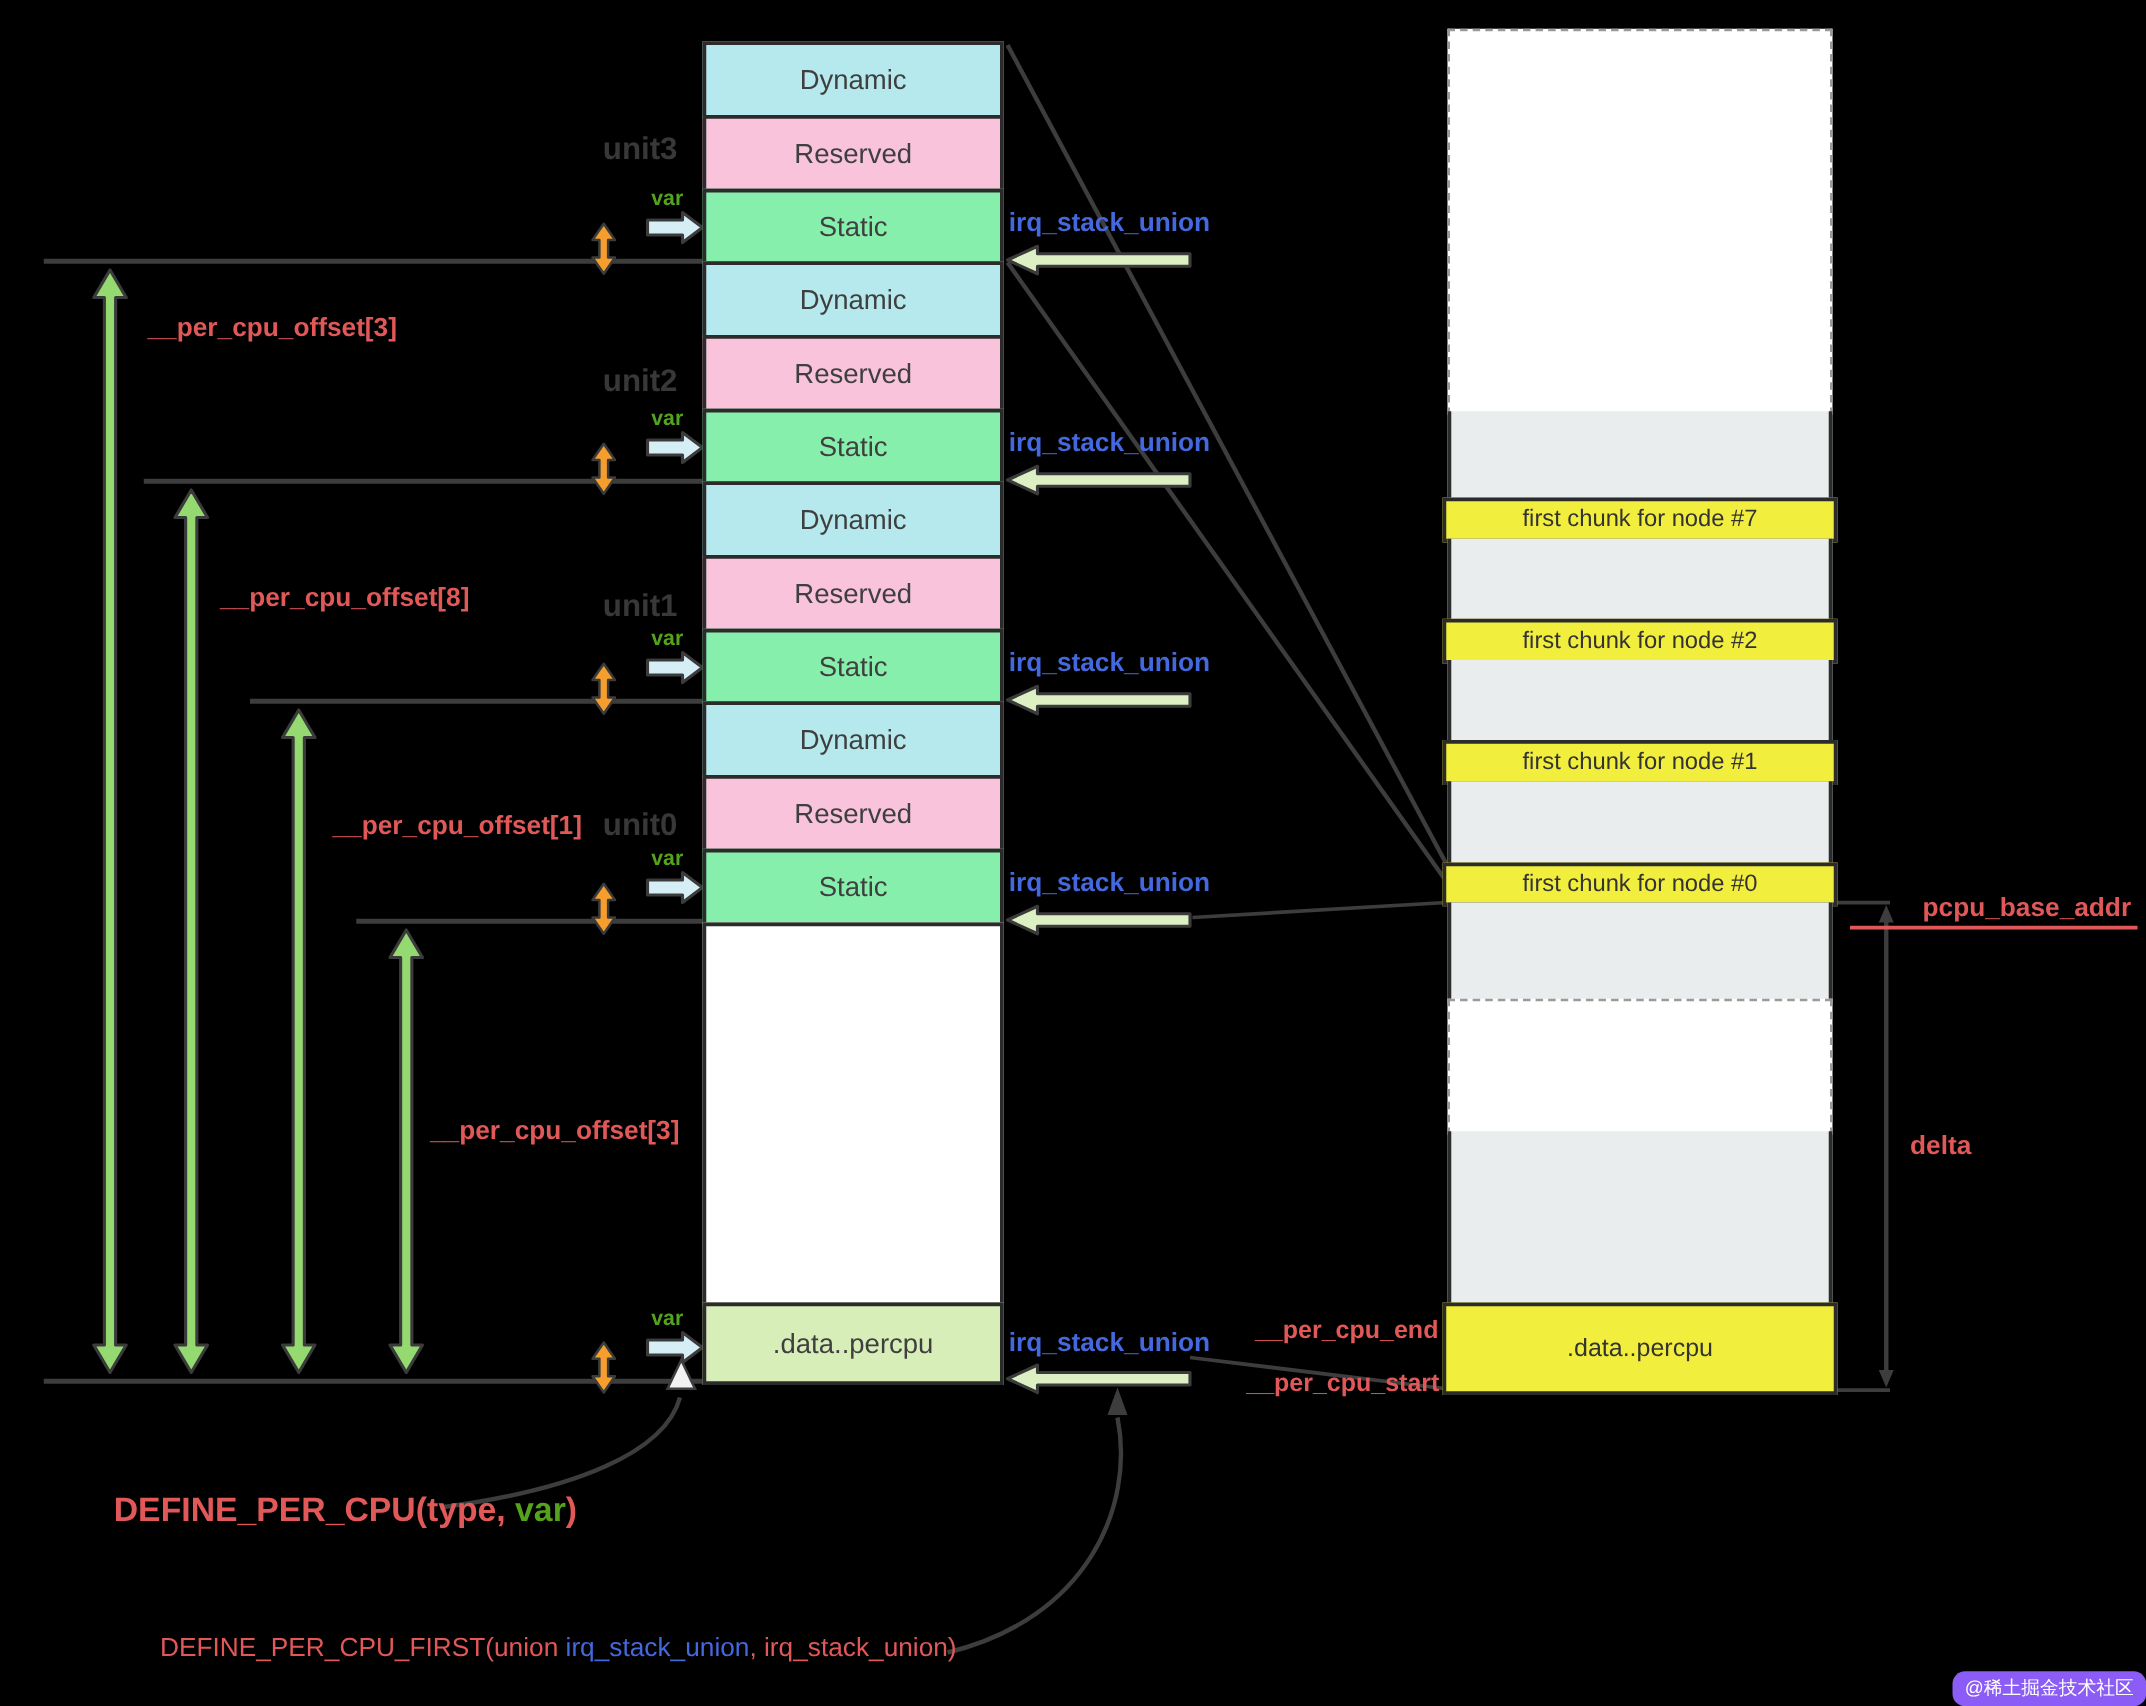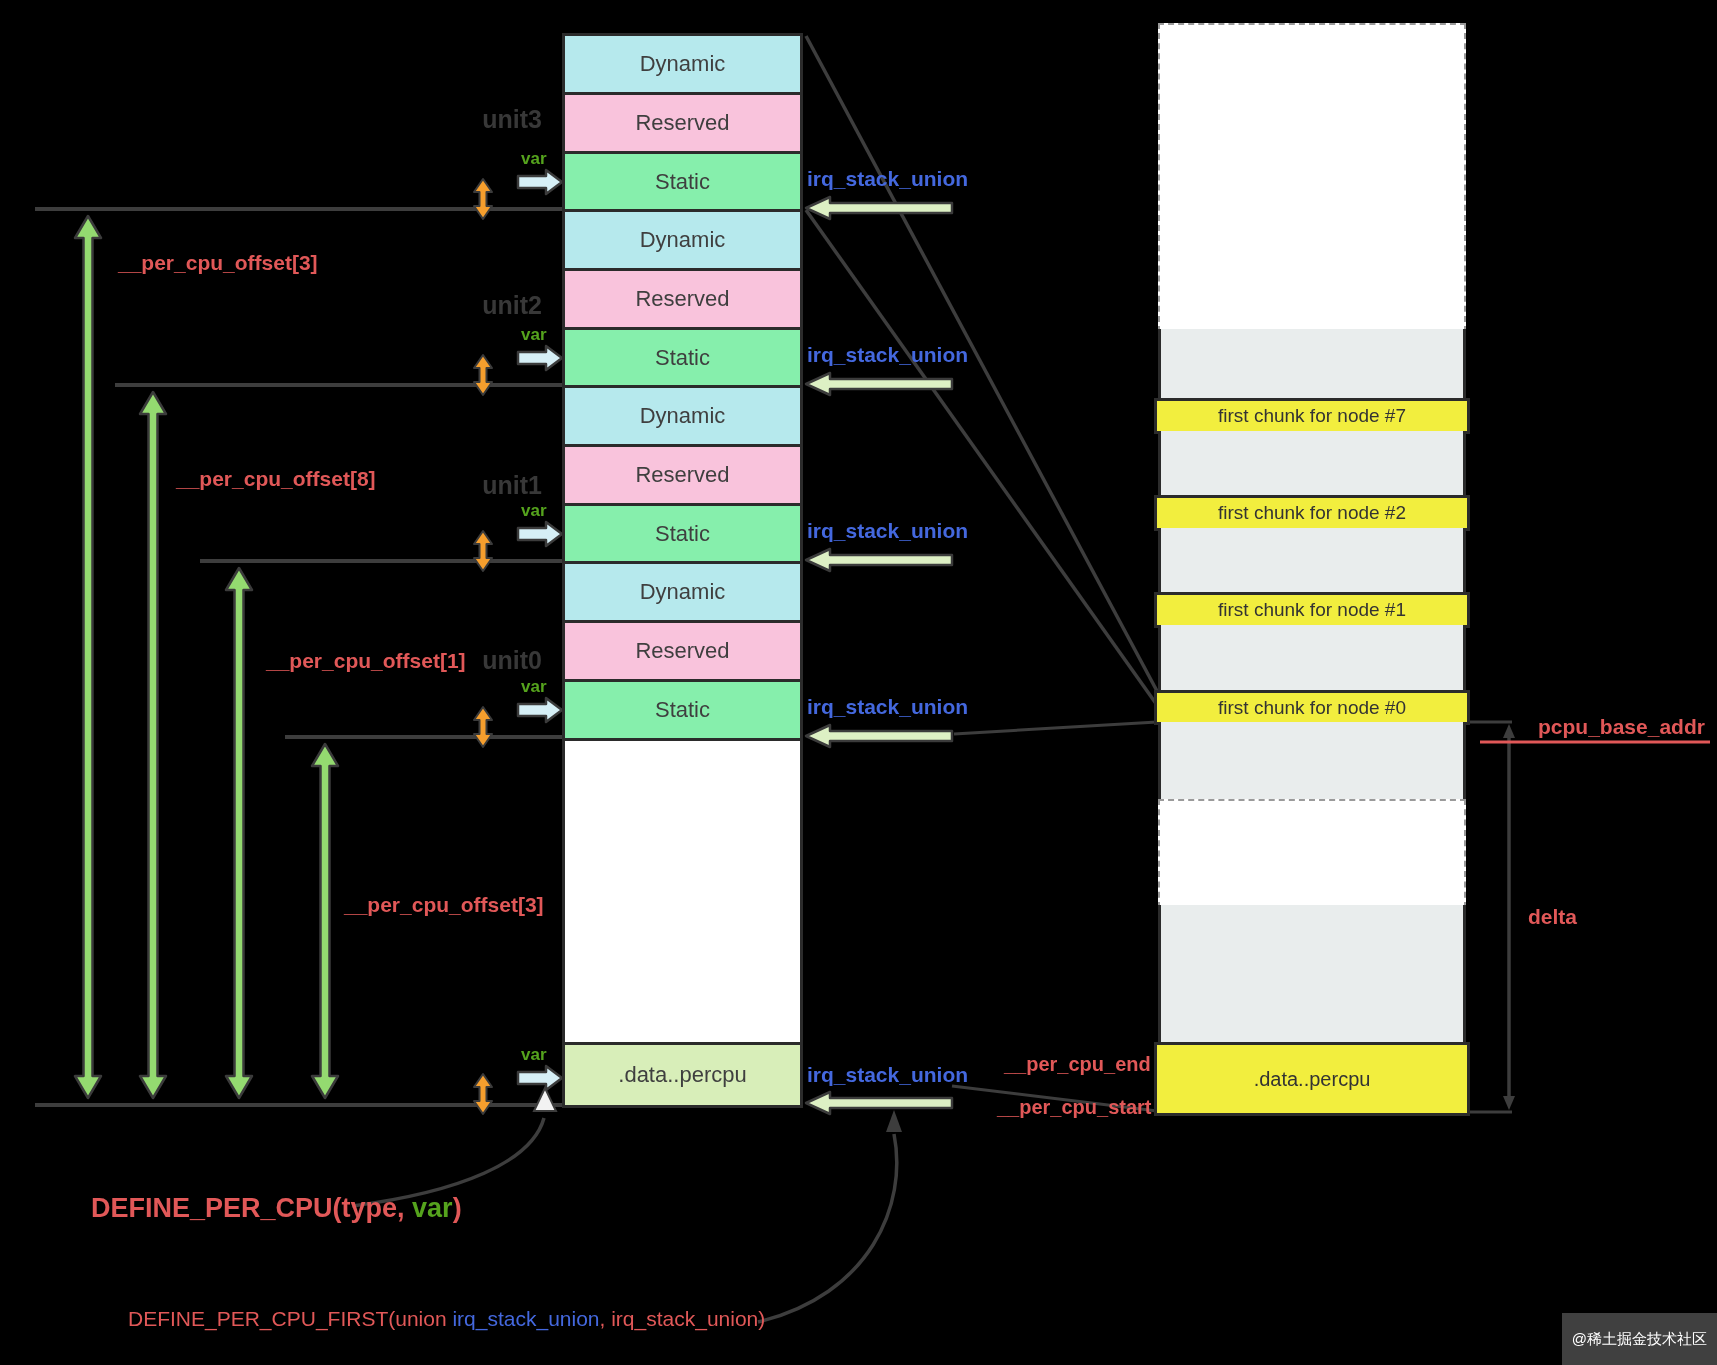--- a/index.html
+++ b/index.html
@@ -32,22 +32,22 @@
   .lab{position:absolute;white-space:nowrap;}
   .unitlab{width:112px;text-align:right;color:#383838;font-size:25px;font-weight:600;margin-top:10px;}
   .varlab{color:#55a31d;font-size:17px;font-weight:700;}
   .irqlab{color:#4468de;font-size:21px;font-weight:700;}
   .redlab{color:#e15858;font-size:21px;font-weight:700;}
   .red2{color:#e15858;font-size:20px;font-weight:700;}
   .deflab{font-size:27px;font-weight:700;margin-left:16px;}
   .deflab2{font-size:21px;font-weight:400;}
   .c-red{color:#e15858;} .c-green{color:#55a31d;} .c-blue{color:#4468de;}
   .watermark{
-    position:absolute;right:0;bottom:0;height:28px;line-height:28px;padding:12px 10px;
-    background:#404040;color:#fff;font-size:15px;
+    position:absolute;right:0;bottom:0;height:28px;line-height:28px;padding:0 10px;
+    background:#8b5cf6;color:#fff;font-size:15px;border-radius:10px;
   }
 </style>
 </head>
 <body>
 
 <div class="canvas">
 
   <svg class="layer" viewBox="0 0 1717 1365">
 
     <line x1="35" y1="209" x2="562" y2="209" stroke="#3d3d3d" stroke-width="4"></line>

